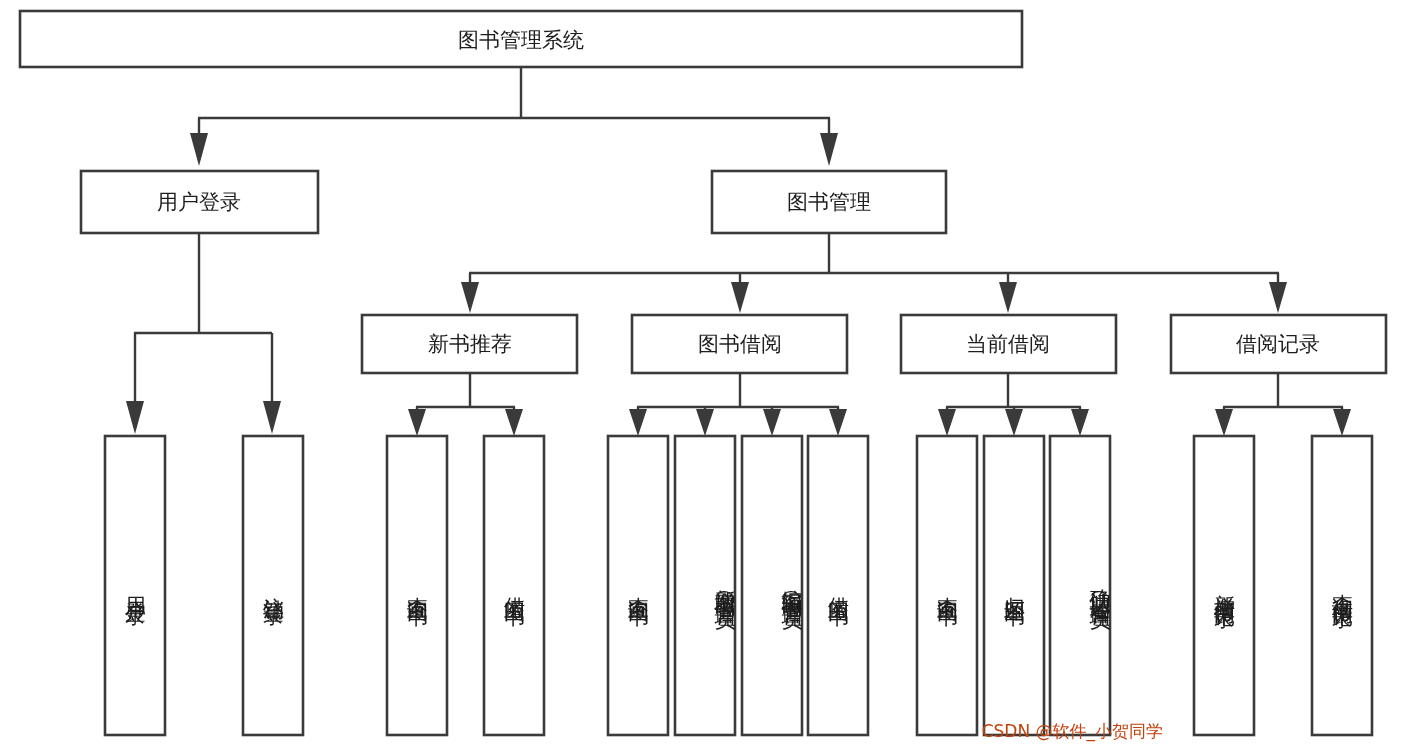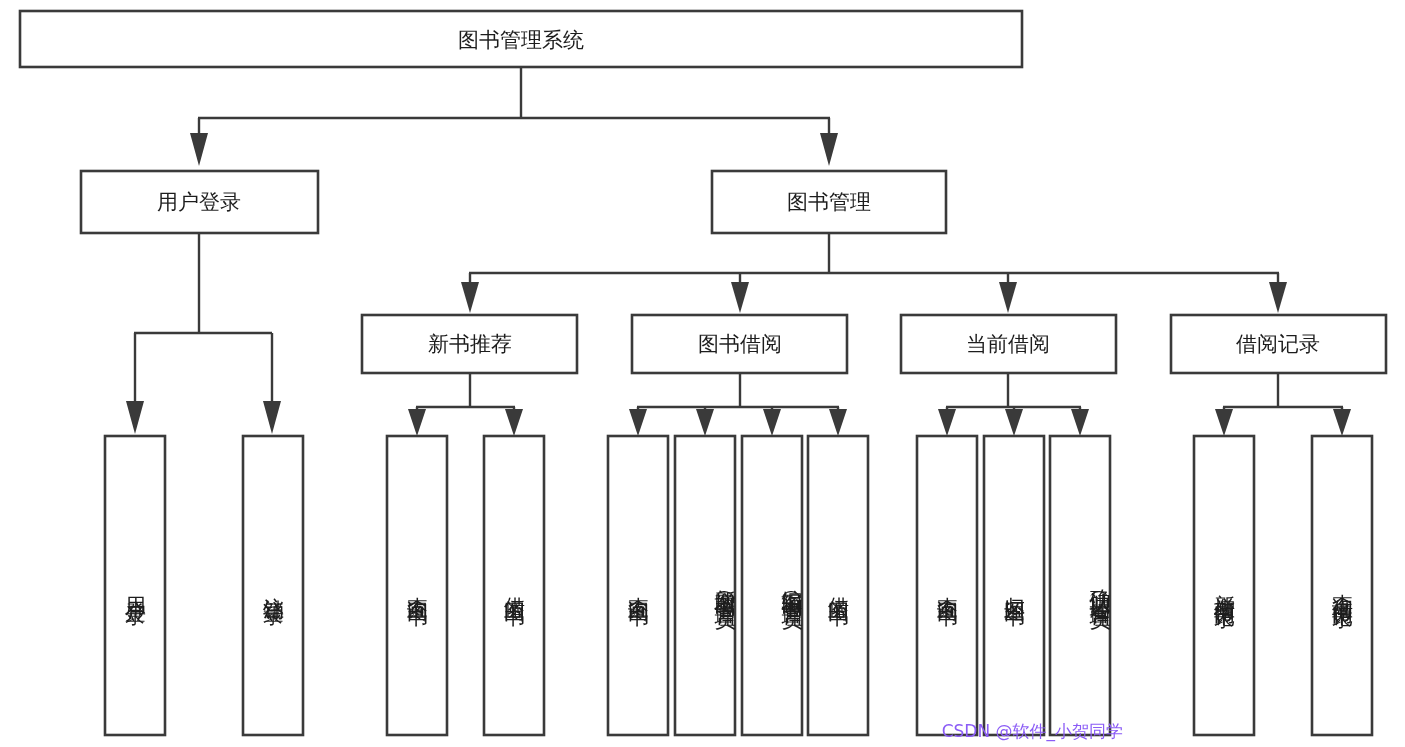--- a/index.html
+++ b/index.html
@@ -11,20 +11,21 @@
     width: 1405px;
     height: 747px;
     font-family: "DejaVu Sans", "Liberation Sans", sans-serif;
     overflow: hidden;
   }
   #diagram-root {
     position: relative;
     width: 1133px;
     height: 747px;
     background: #ffffff;
+    padding-left: 40px;
   }
   svg#tree-svg {
     position: absolute;
     left: 0;
     top: 0;
     width: 1405px;
     height: 747px;
   }
   .node-box {
     fill: #ffffff;
@@ -63,21 +64,21 @@
     text-align: center;
     white-space: nowrap;
     user-select: none;
   }
   .watermark {
     position: absolute;
     right: 10px;
     bottom: 4px;
     font-family: "DejaVu Sans", "Liberation Sans", sans-serif;
     font-size: 17px;
-    color: #8b5cf6;
+    color: #c2410c;
     white-space: nowrap;
     user-select: none;
   }
 </style>
 </head>
 <body>
 
 <div id="diagram-root">
 
   <svg id="tree-svg" viewBox="0 0 1405 747">

